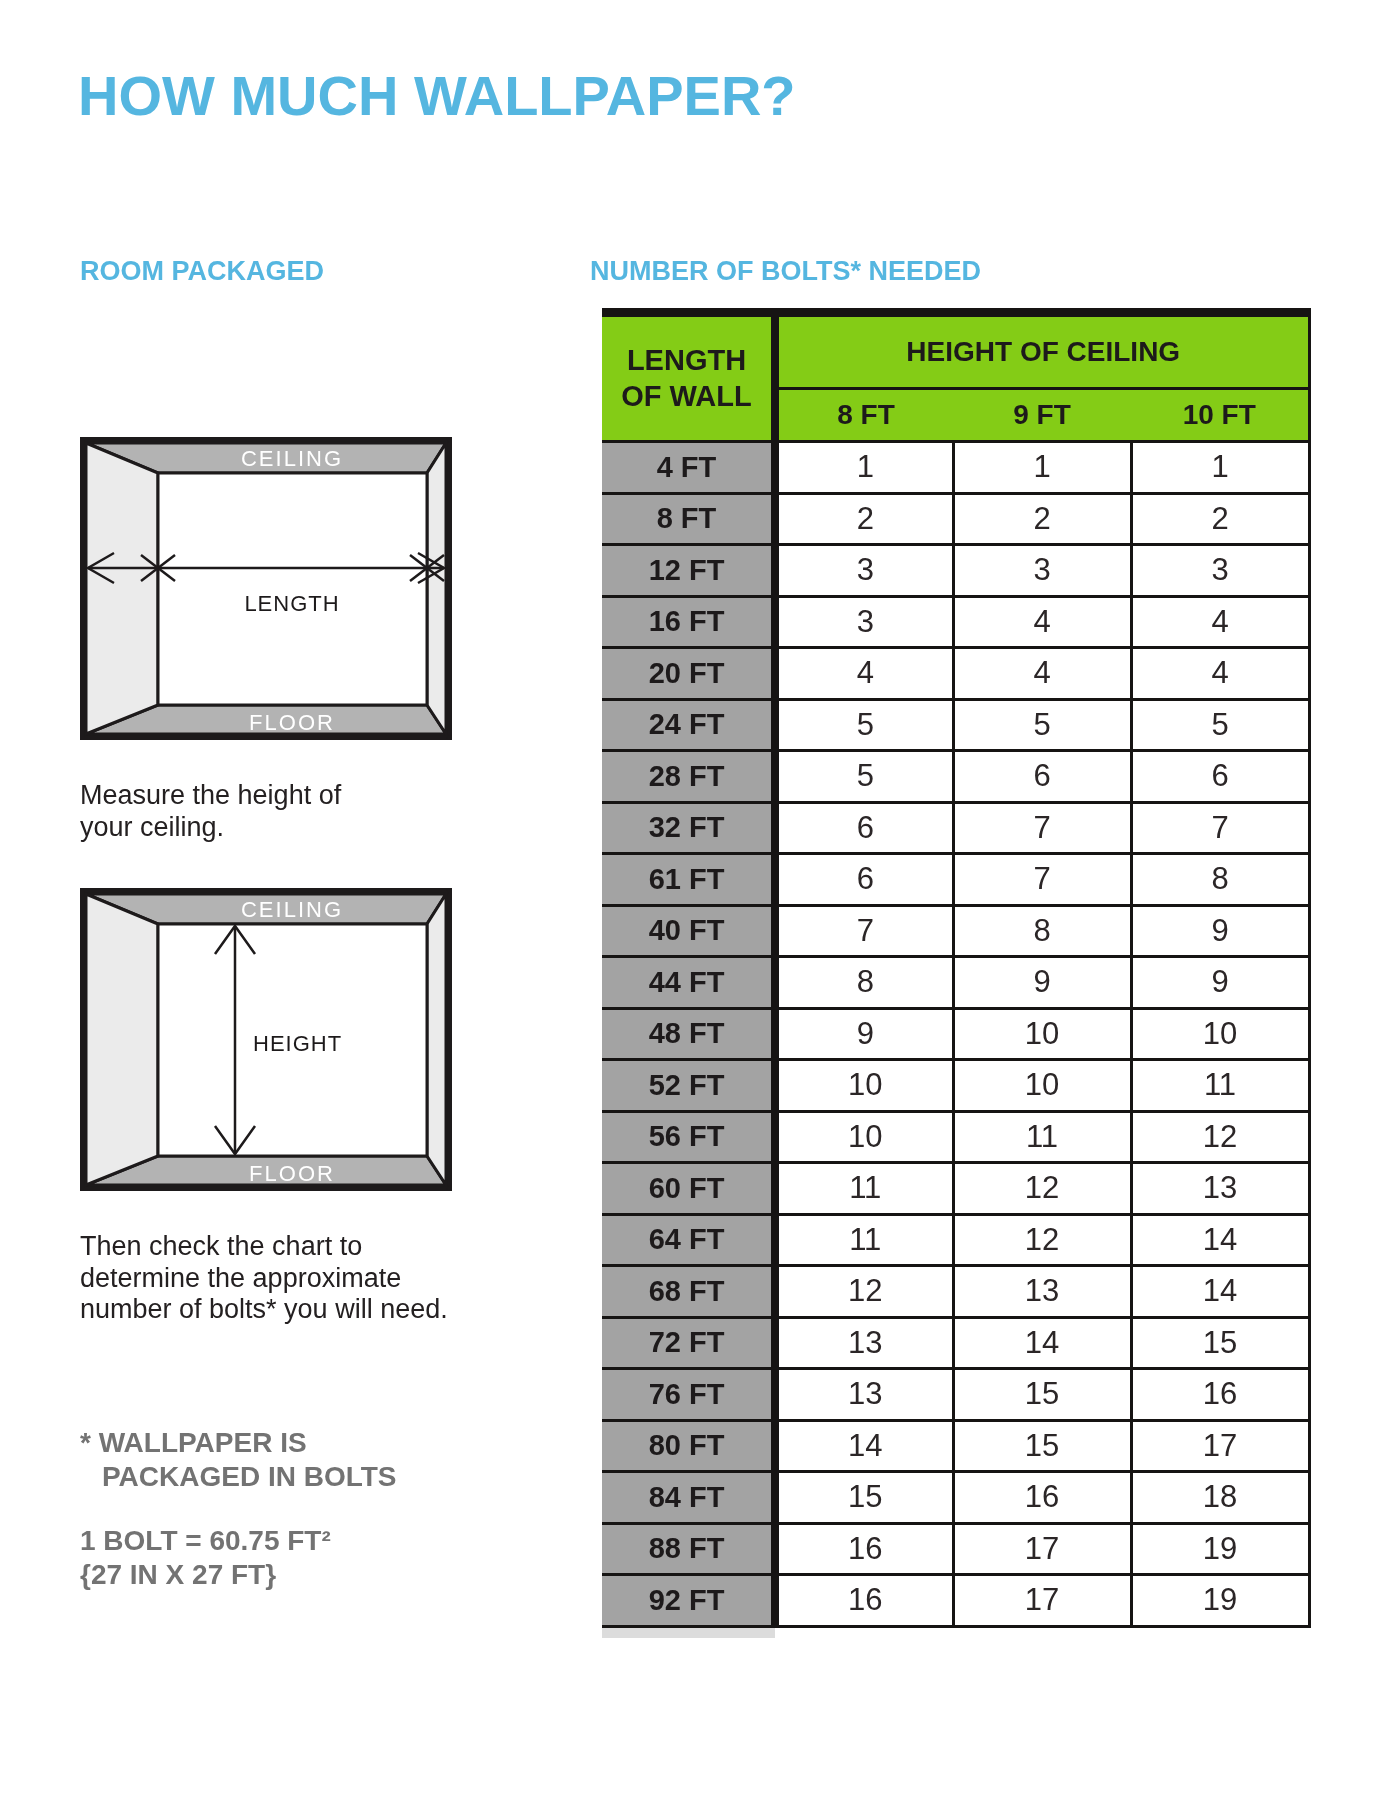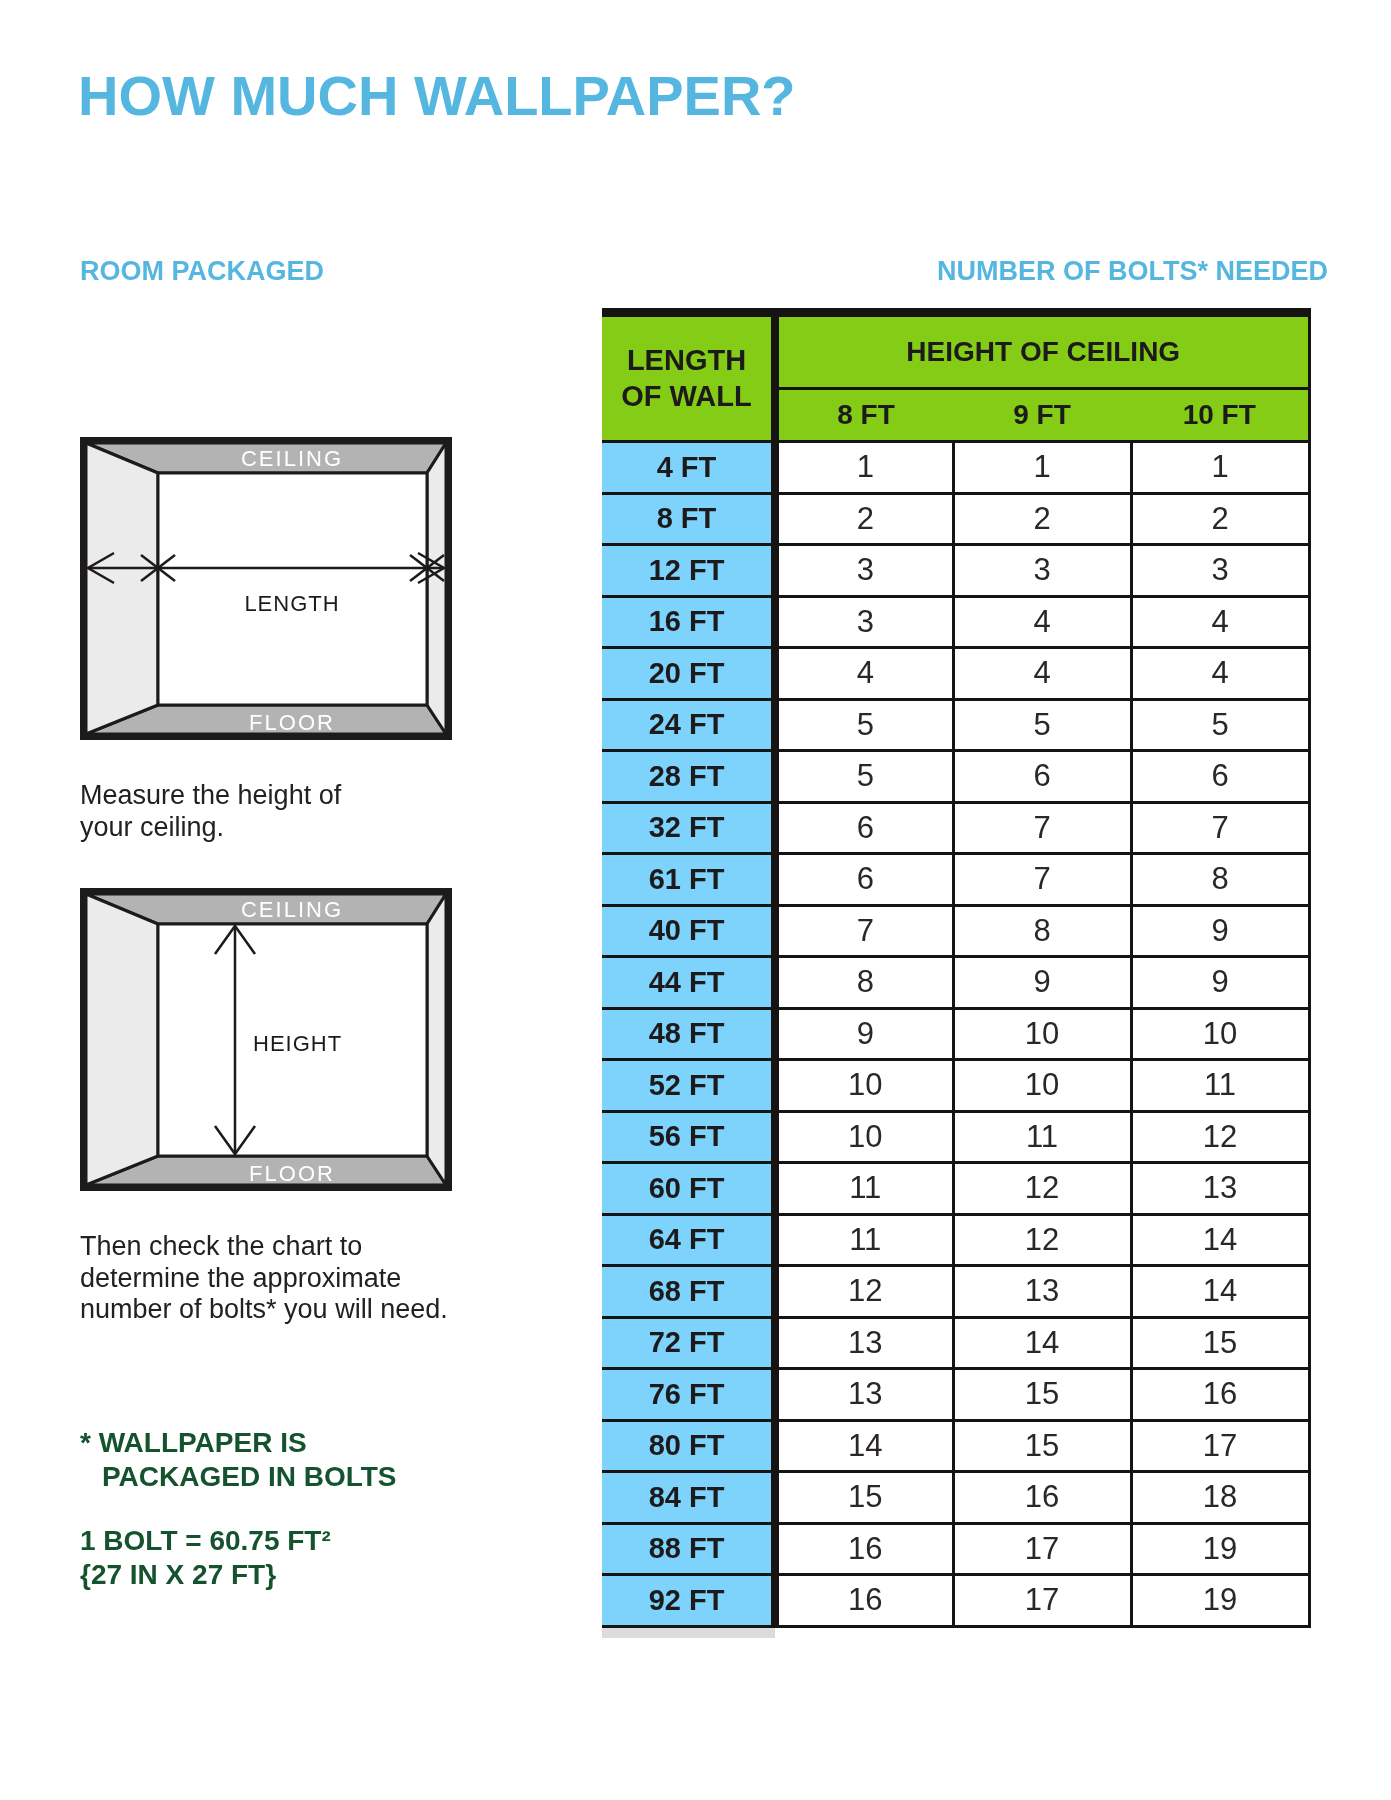--- a/index.html
+++ b/index.html
@@ -6,33 +6,33 @@
   .page {
     position:relative; width:1391px; height:1646px; background:#ffffff;
     font-family:"Liberation Sans", sans-serif; color:#242021; overflow:hidden;
   }
   .title {
     position:absolute; left:78px; top:63px; margin:0;
     font-size:56px; font-weight:bold; color:#55b6e0; letter-spacing:0;
   }
   .sec-head { position:absolute; margin:0; font-size:27px; font-weight:bold; color:#55b6e0; }
   #room-head  { left:80px; top:256px; }
-  #table-head { left:621px; top:256px; width:707px; text-align:right; }
+  #table-head { left:590px; top:256px; width:707px; text-align:left; }
 
   .body-text {
     position:absolute; left:80px; margin:0; font-size:27px; line-height:1.17;
     white-space:pre-line; color:#242021;
   }
   #para1 { top:327px; }
   #para2 { top:780px; }
   #para3 { top:1231px; }
 
   .foot {
     position:absolute; left:80px; margin:0; font-size:28px; font-weight:bold;
-    line-height:1.2; white-space:pre-line; color:#14532d;
+    line-height:1.2; white-space:pre-line; color:#737373;
   }
   #footnote { top:1426px; text-indent:-22px; padding-left:22px; }
   #boltdef  { top:1524px; }
 
   svg.diagram { position:absolute; left:80px; }
   #diagram1 { top:437px; }
   #diagram2 { top:888px; }
   .diag-band-label { font-size:22px; letter-spacing:2px; fill:#ffffff; }
   .diag-dim-label  { font-size:22px; letter-spacing:1px; fill:#1d1a1b; }
 
@@ -50,21 +50,21 @@
     border-right:8px solid #161413; border-bottom:3px solid #161413; padding:0 18px;
   }
   .bolts .group {
     font-size:28px; font-weight:bold;
     border-bottom:3px solid #161413; border-right:3px solid #161413;
   }
   .bolts .colhead { font-size:28px; font-weight:bold; border-bottom:3px solid #161413; }
   .bolts .colhead:last-child { border-right:3px solid #161413; }
   .bolts tbody tr { height:51.5px; }
   .bolts tbody th {
-    background:#7dd3fc; font-size:29px; font-weight:bold; color:#1d1a1b;
+    background:#a3a3a3; font-size:29px; font-weight:bold; color:#1d1a1b;
     border-top:3px solid #161413; border-bottom:3px solid #161413; border-right:8px solid #161413;
   }
   .bolts tbody td {
     background:#ffffff; font-size:31px; font-weight:400; color:#2b2627;
     border:3px solid #161413;
   }
   .bolts tfoot tr { height:12px; }
   .bolts tfoot th, .bolts tfoot td { border:none; background:transparent; }
   .bolts tfoot .tab { background:#dcdcdc; }
 </style>

